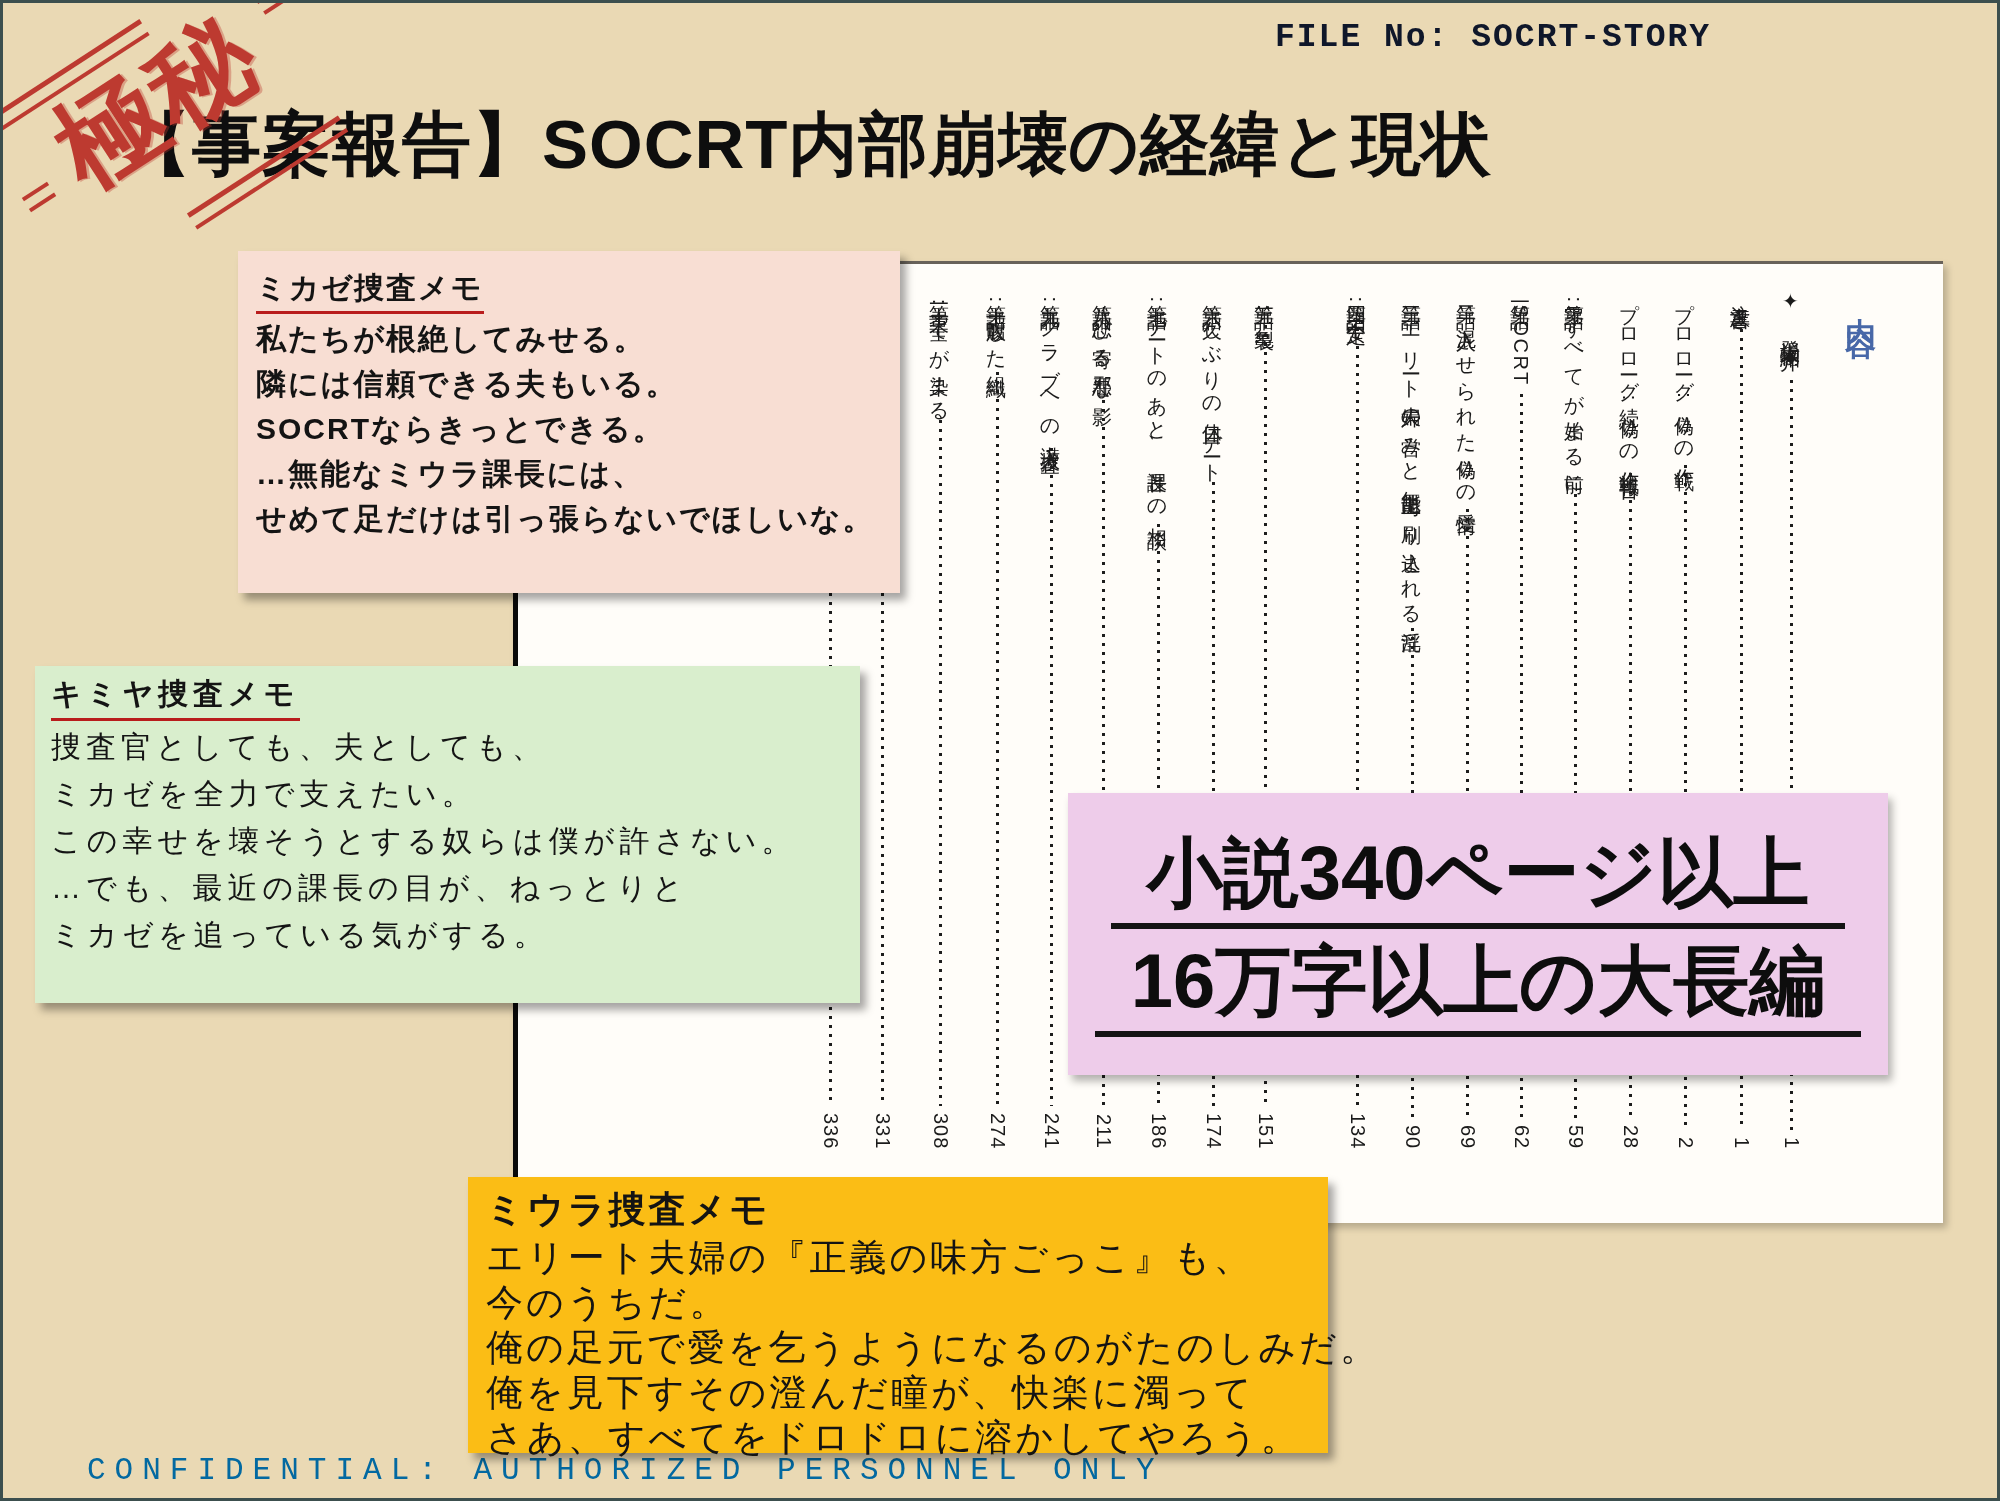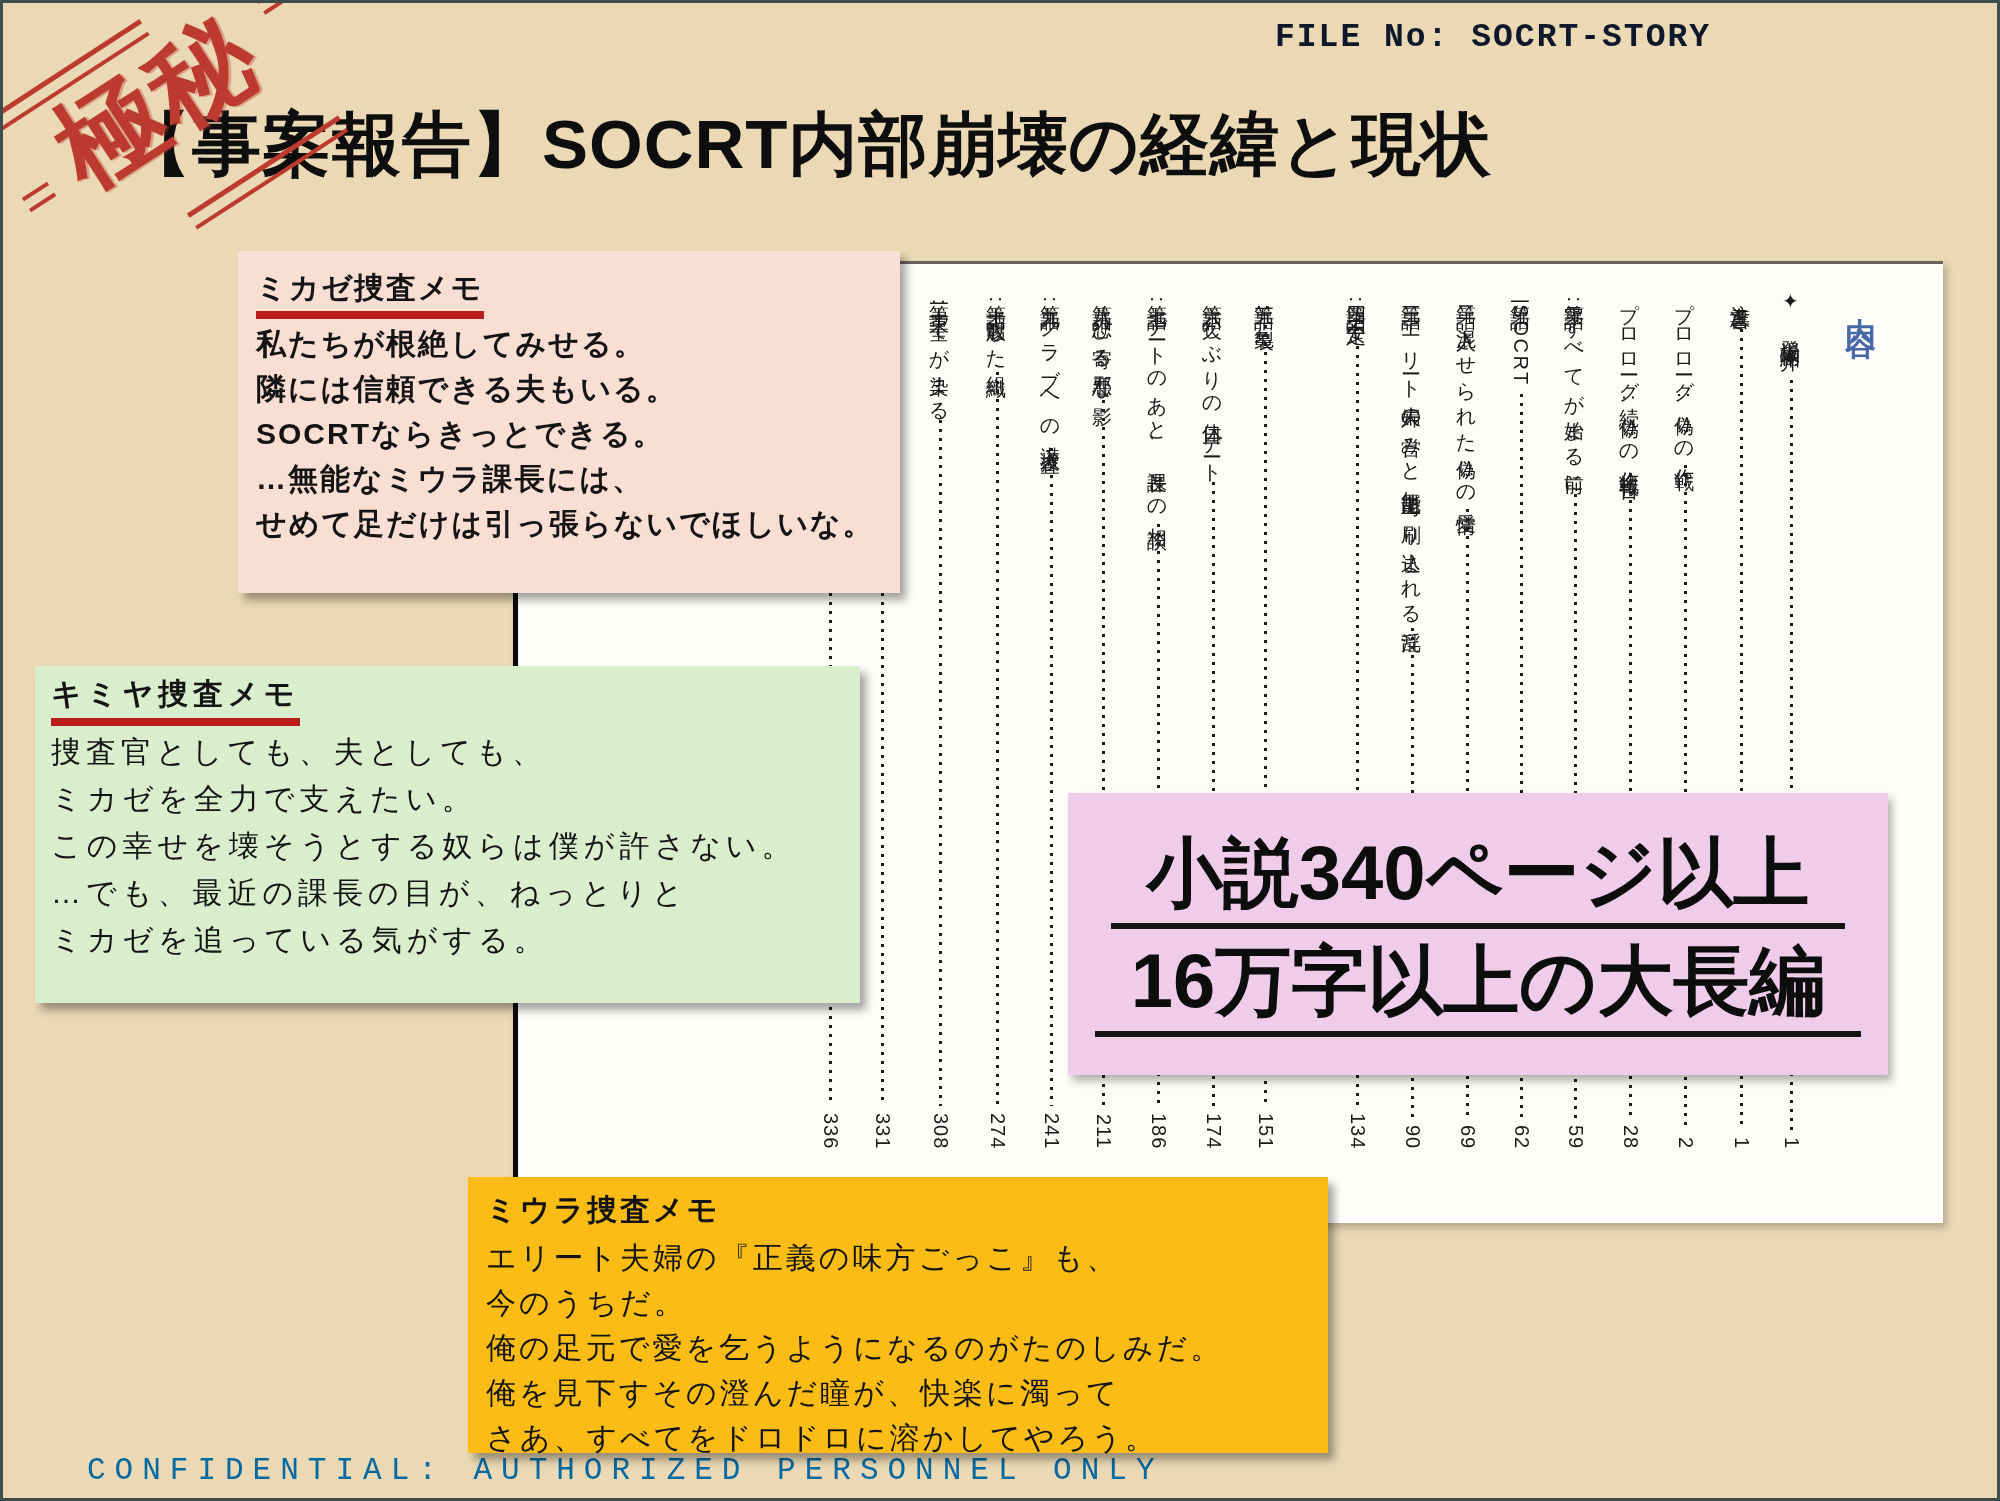--- a/index.html
+++ b/index.html
@@ -63,35 +63,35 @@
     flex:1; min-height:14px; width:3px; align-self:center; margin:7px 0;
     background:repeating-linear-gradient(to bottom,#1d1d1d 0 3px,transparent 3px 9px);
   }
   .toc-num{font-size:20px; letter-spacing:1px; color:#1b1b1b;}
   
   .memo{
     position:absolute; box-sizing:border-box; z-index:5;
     box-shadow:6px 7px 8px rgba(0,0,0,.35);
     line-height:47px; white-space:nowrap;
   }
-  .memo .memo-title{display:inline-block; font-weight:800; border-bottom:8px solid #b91c1c; padding-bottom:1px; margin-bottom:2px;}
+  .memo .memo-title{display:inline-block; font-weight:800; border-bottom:3px solid #b91c1c; padding-bottom:1px; margin-bottom:2px;}
   .memo .memo-title.no-underline{border-bottom:none;}
   .memo-pink{
     left:235px; top:248px; width:662px; height:342px;
     background:#f8ded3; padding:14px 18px; font-size:30px; font-weight:700; letter-spacing:2px;
   }
   .memo-pink{line-height:45px;}
   .memo-green{
     left:32px; top:663px; width:825px; height:337px;
     background:#d9eecd; padding:4px 16px; font-size:30px; font-weight:500; letter-spacing:5px;
     line-height:47px;
   }
   .memo-orange{
     left:465px; top:1174px; width:860px; height:276px;
-    background:#fbbd15; padding:10px 18px; font-size:30px; font-weight:500; letter-spacing:3px;
+    background:#fbbd15; padding:10px 18px; font-size:37px; font-weight:500; letter-spacing:3px;
     line-height:45px;
   }
   
   .highlight-box{
     position:absolute; left:1065px; top:790px; width:820px; height:282px;
     box-sizing:border-box; background:#eeccea; z-index:4;
     box-shadow:4px 6px 8px rgba(0,0,0,.3);
     display:flex; flex-direction:column; align-items:center; justify-content:center;
     gap:10px;
   }

